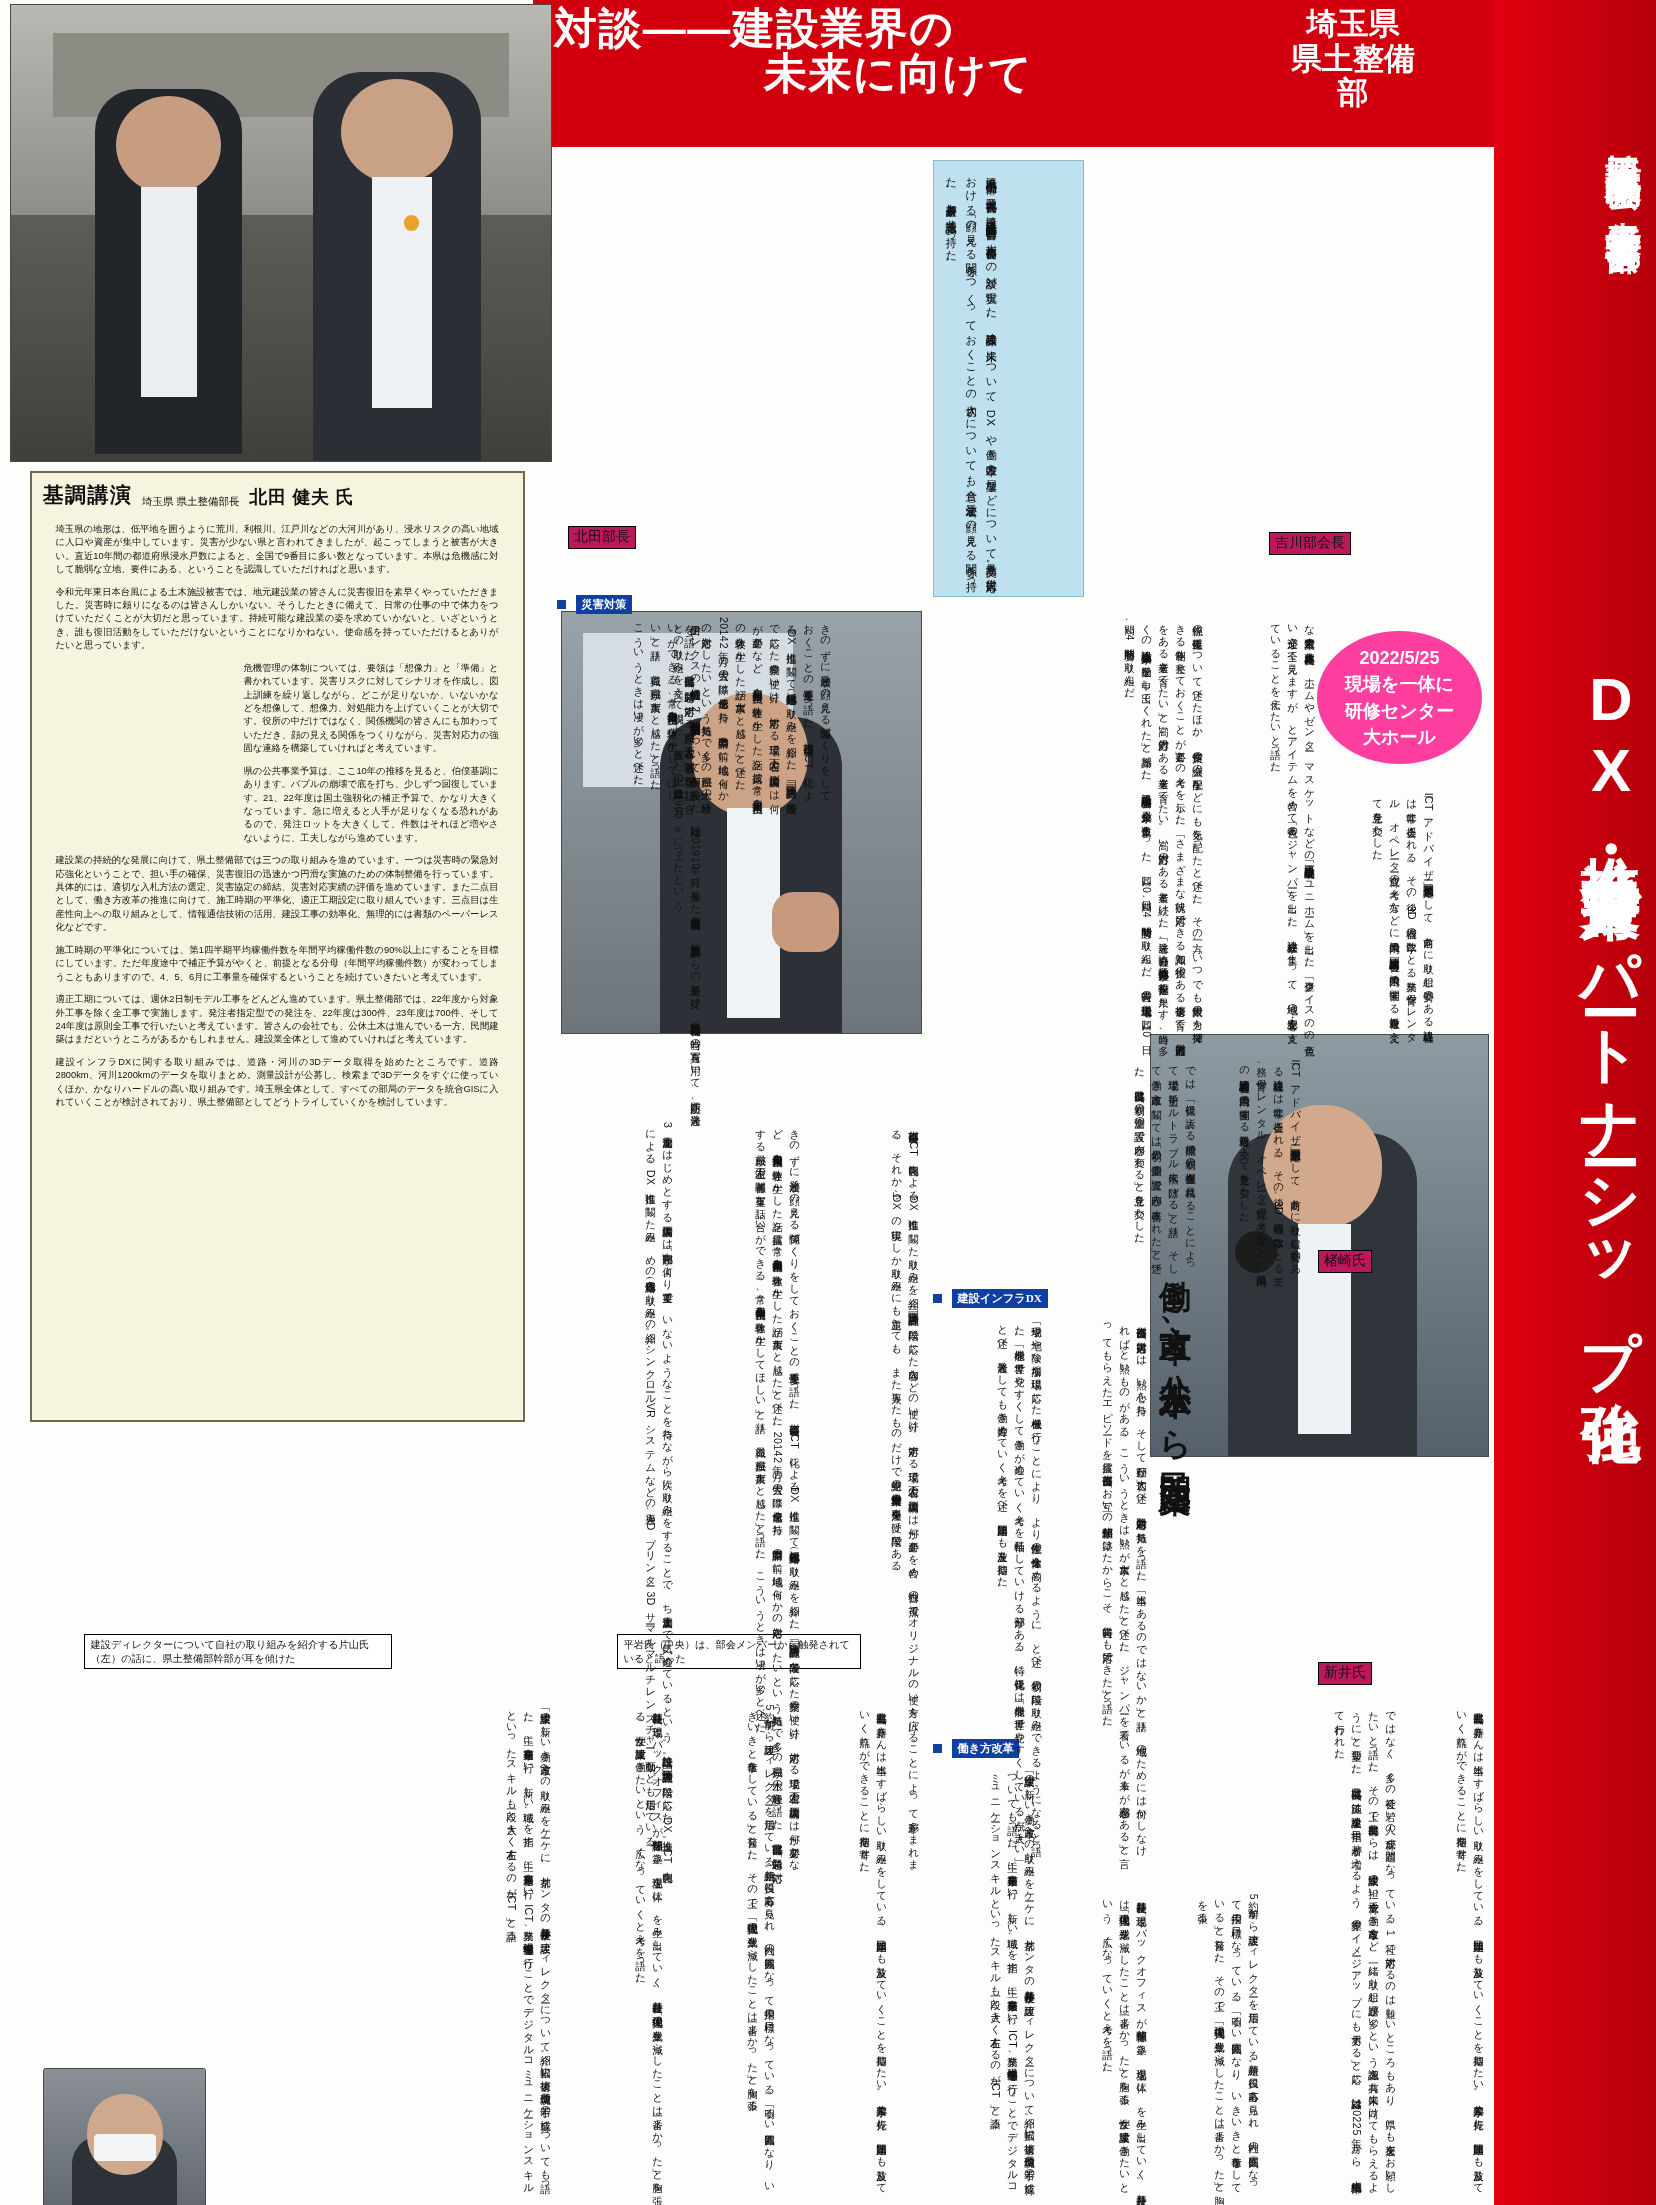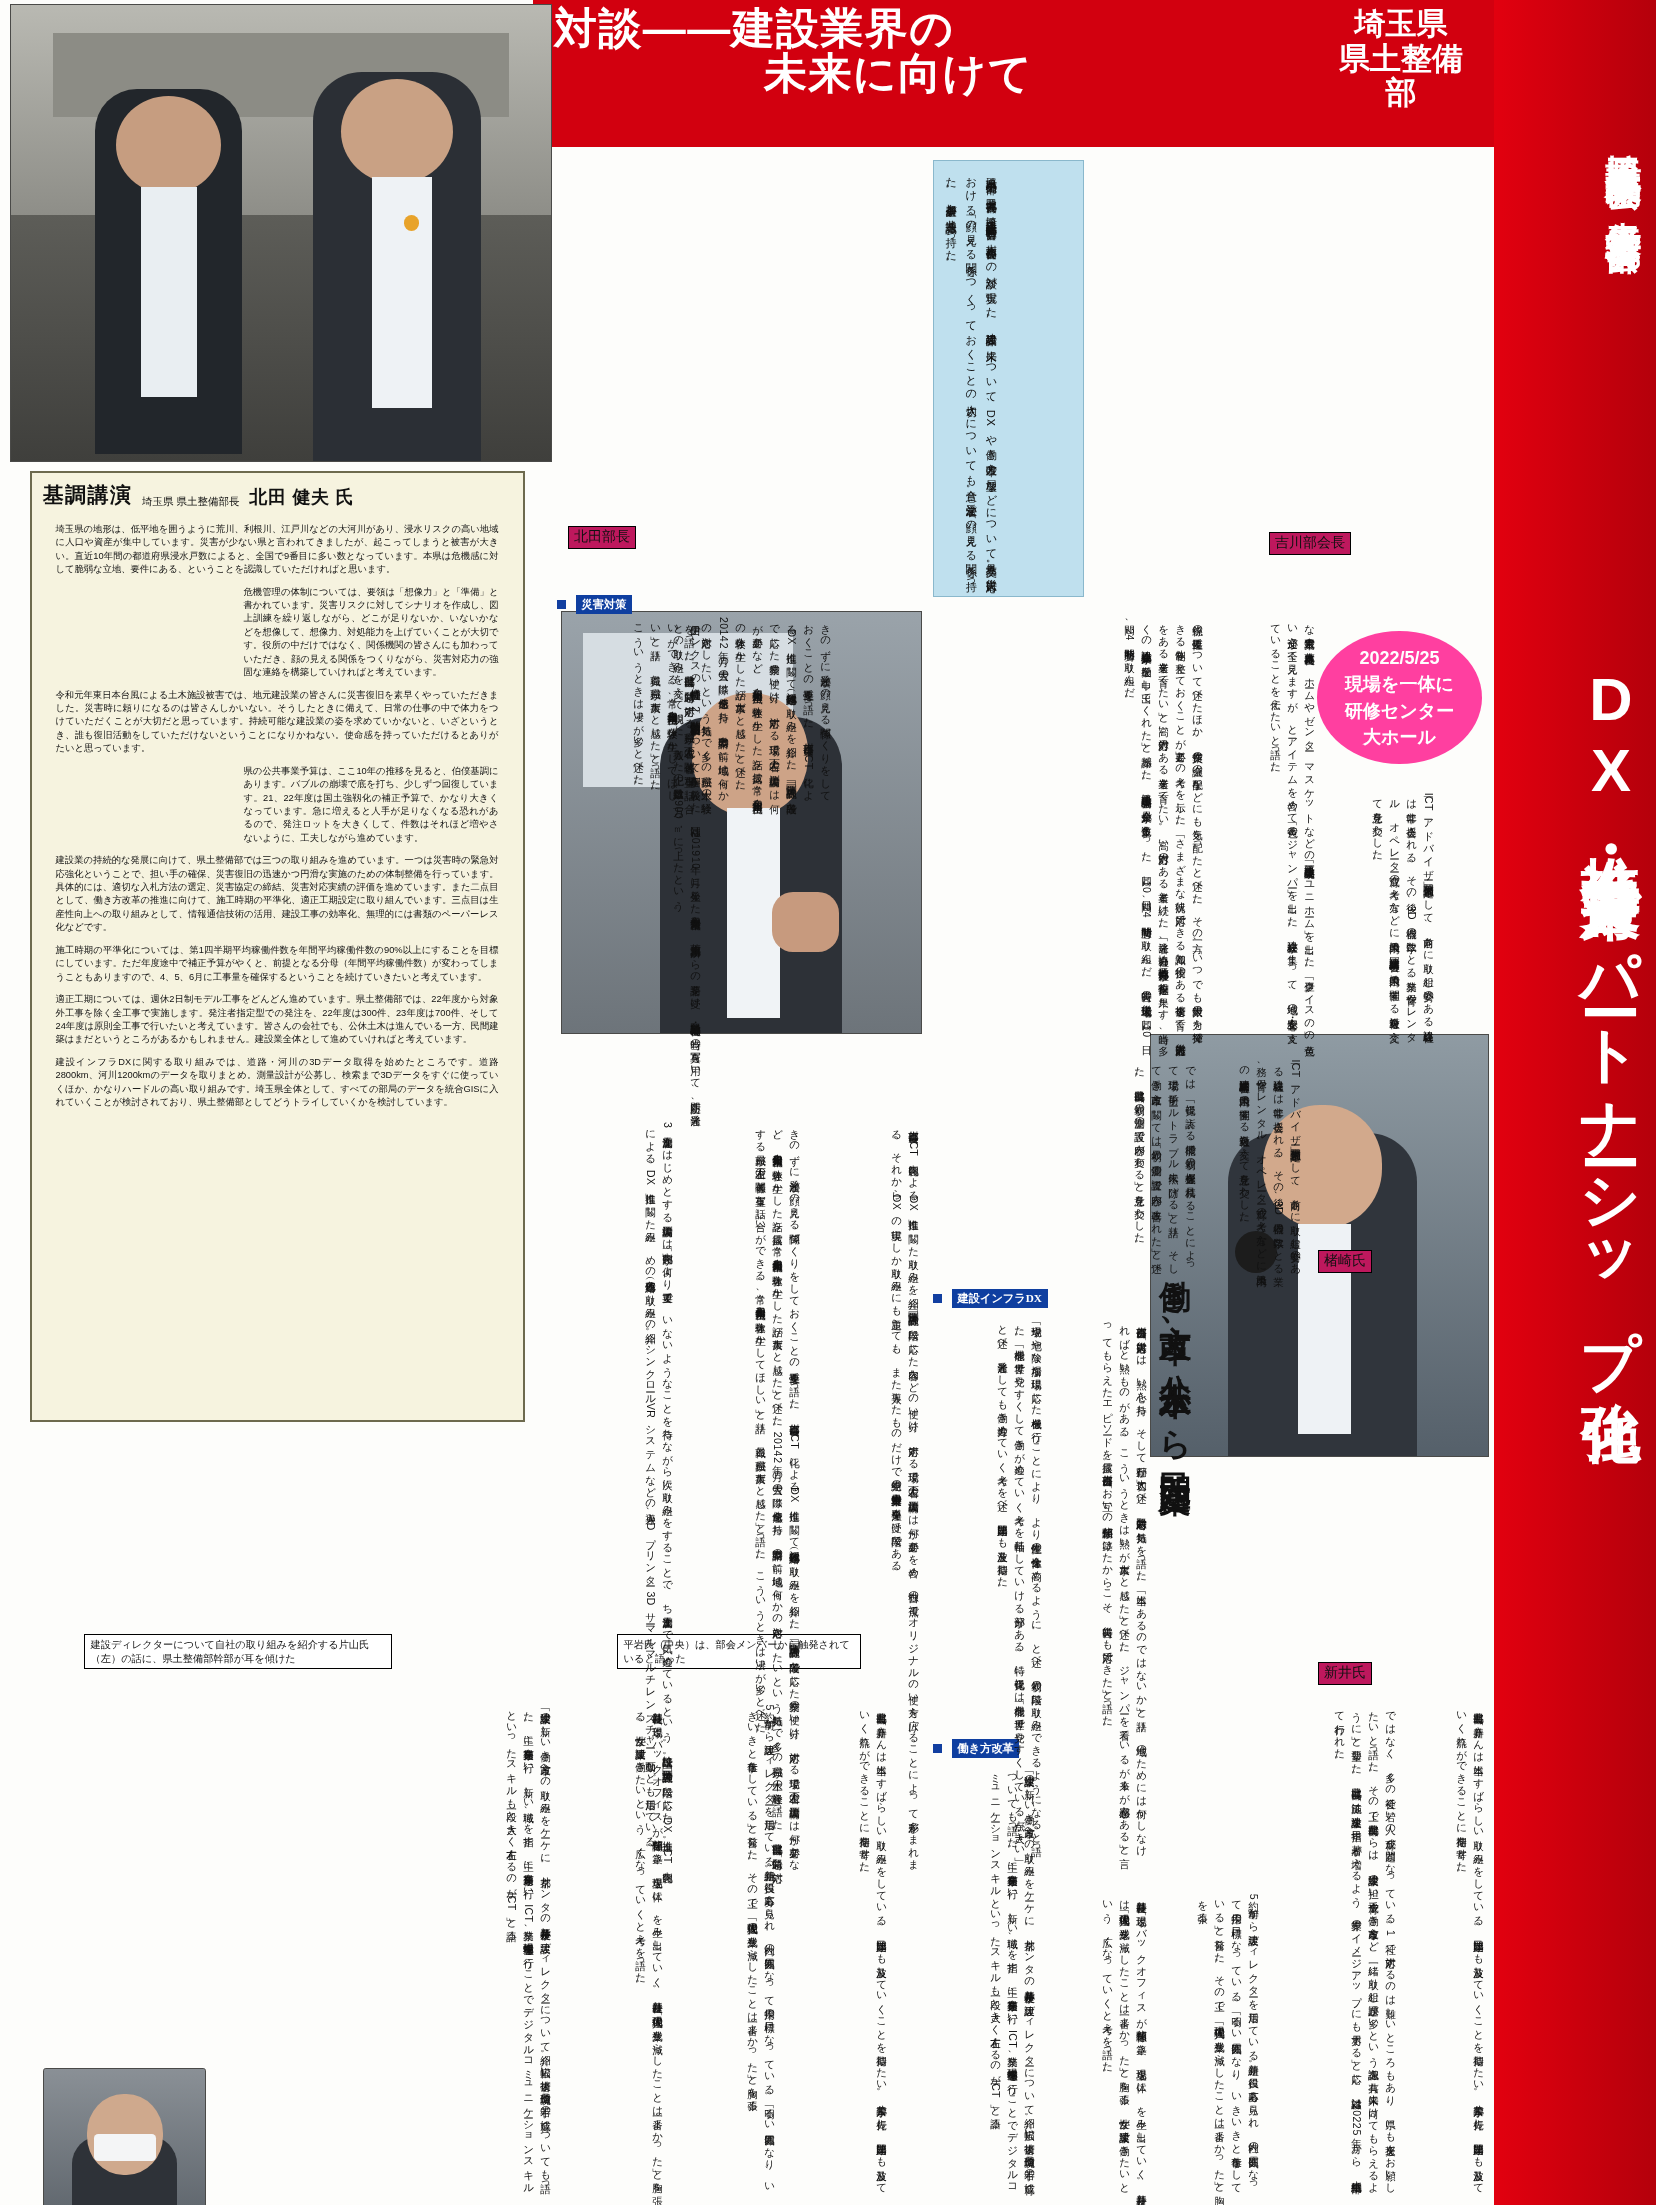--- a/index.html
+++ b/index.html
@@ -14,21 +14,21 @@
   .photo .flr{position:absolute;left:0;right:0;bottom:0;height:54%;background:linear-gradient(#5d5d58,#3f3f3c);}
   .cap{background:#be185d;border:0.7px solid #000;font-size:14px;padding:1.4px 4.9px;white-space:nowrap;}
   .jtext{font-size:9.3px;line-height:1.44;text-align:justify;}
   .vcol{writing-mode:vertical-rl;font-size:10.5px;line-height:1.62;letter-spacing:0.4px;text-align:justify;}
 
   
   #masthead{left:533px;top:0;width:961px;height:147px;background:#d2000f;}
   #mast-title{left:547px;top:5.6px;width:792px;height:140px;color:#fff;font-weight:bold;font-size:43px;line-height:1.05;letter-spacing:1.4px;}
   #mast-title .l1{padding-left:7px;}
   #mast-title .l2{padding-left:217px;}
-  #mast-right{left:1324px;top:7px;width:154px;height:133px;color:#fff;font-weight:bold;font-size:31px;line-height:1.12;text-align:center;}
+  #mast-right{left:1276px;top:7px;width:154px;height:133px;color:#fff;font-weight:bold;font-size:31px;line-height:1.12;text-align:center;}
 
   
   #redband{left:1494px;top:0;width:163px;height:2205px;background:linear-gradient(90deg,#e2000f,#b4000b);}
   #vtitle-assoc{right:8.4px;top:126px;height:533px;color:#fff;font-weight:bold;font-size:36px;letter-spacing:2.8px;}
   #vtitle-dx{right:5.6px;top:666px;height:1501px;color:#fff;font-weight:bold;font-size:60px;letter-spacing:4.2px;}
 
   
   #date-oval{left:1317px;top:631px;width:165px;height:133px;border-radius:50%;background:#ff3fa0;color:#fff;display:flex;flex-direction:column;align-items:center;justify-content:center;font-size:18px;line-height:1.45;font-weight:bold;text-align:center;}
 
   
@@ -118,22 +118,22 @@
   </div>
 
   <div class="abs" id="keynote">
     <div id="kn-head">
       <span class="big">基調講演</span>
       <span class="mid">埼玉県 県土整備部長</span>
       <span class="name">北田 健夫 氏</span>
     </div>
     <div id="kn-body">
       <p class="jtext">埼玉県の地形は、低平地を囲うように荒川、利根川、江戸川などの大河川があり、浸水リスクの高い地域に人口や資産が集中しています。災害が少ない県と言われてきましたが、起こってしまうと被害が大きい。直近10年間の都道府県浸水戸数によると、全国で9番目に多い数となっています。本県は危機感に対して脆弱な立地、要件にある、ということを認識していただければと思います。</p>
+      <p class="jtext">令和元年東日本台風による土木施設被害では、地元建設業の皆さんに災害復旧を素早くやっていただきました。災害時に頼りになるのは皆さんしかいない。そうしたときに備えて、日常の仕事の中で体力をつけていただくことが大切だと思っています。持続可能な建設業の姿を求めていかないと、いざというとき、誰も復旧活動をしていただけないということになりかねない。使命感を持っていただけるとありがたいと思っています。</p>
       <p class="jtext" style="padding-left:188px;">危機管理の体制については、要領は「想像力」と「準備」と書かれています。災害リスクに対してシナリオを作成し、図上訓練を繰り返しながら、どこが足りないか、いないかなどを想像して、想像力、対処能力を上げていくことが大切です。役所の中だけではなく、関係機関の皆さんにも加わっていただき、顔の見える関係をつくりながら、災害対応力の強固な連絡を構築していければと考えています。</p>
-      <p class="jtext">令和元年東日本台風による土木施設被害では、地元建設業の皆さんに災害復旧を素早くやっていただきました。災害時に頼りになるのは皆さんしかいない。そうしたときに備えて、日常の仕事の中で体力をつけていただくことが大切だと思っています。持続可能な建設業の姿を求めていかないと、いざというとき、誰も復旧活動をしていただけないということになりかねない。使命感を持っていただけるとありがたいと思っています。</p>
       <p class="jtext" style="padding-left:188px;">県の公共事業予算は、ここ10年の推移を見ると、伯僕基調にあります。バブルの崩壊で底を打ち、少しずつ回復しています。21、22年度は国土強靱化の補正予算で、かなり大きくなっています。急に増えると人手が足りなくなる恐れがあるので、発注ロットを大きくして、件数はそれほど増やさないように、工夫しながら進めています。</p>
       <p class="jtext">建設業の持続的な発展に向けて、県土整備部では三つの取り組みを進めています。一つは災害時の緊急対応強化ということで、担い手の確保、災害復旧の迅速かつ円滑な実施のための体制整備を行っています。具体的には、適切な入札方法の選定、災害協定の締結、災害対応実績の評価を進めています。また二点目として、働き方改革の推進に向けて、施工時期の平準化、適正工期設定に取り組んでいます。三点目は生産性向上への取り組みとして、情報通信技術の活用、建設工事の効率化、無理的には書類のペーパーレス化などです。</p>
       <p class="jtext">施工時期の平準化については、第1四半期平均稼働件数を年間平均稼働件数の90%以上にすることを目標にしています。ただ年度途中で補正予算がやくと、前提となる分母（年間平均稼働件数）が変わってしまうこともありますので、4、5、6月に工事量を確保するということを続けていきたいと考えています。</p>
       <p class="jtext">適正工期については、週休2日制モデル工事をどんどん進めています。県土整備部では、22年度から対象外工事を除く全工事で実施します。発注者指定型での発注を、22年度は300件、23年度は700件、そして24年度は原則全工事で行いたいと考えています。皆さんの会社でも、公休土木は進んでいる一方、民間建築はまだというところがあるかもしれません。建設業全体として進めていければと考えています。</p>
       <p class="jtext">建設インフラDXに関する取り組みでは、道路・河川の3Dデータ取得を始めたところです。道路2800km、河川1200kmのデータを取りまとめ。測量設計が公募し、検索まで3Dデータをすぐに使っていくほか、かなりハードルの高い取り組みです。埼玉県全体として、すべての部局のデータを統合GISに入れていくことが検討されており、県土整備部としてどうトライしていくかを検討しています。</p>
     </div>
   </div>
 
   <div class="abs photo" id="kn-photo">
     <div class="abs" style="inset:0;background:linear-gradient(#8a9096,#5a6168);"></div>

